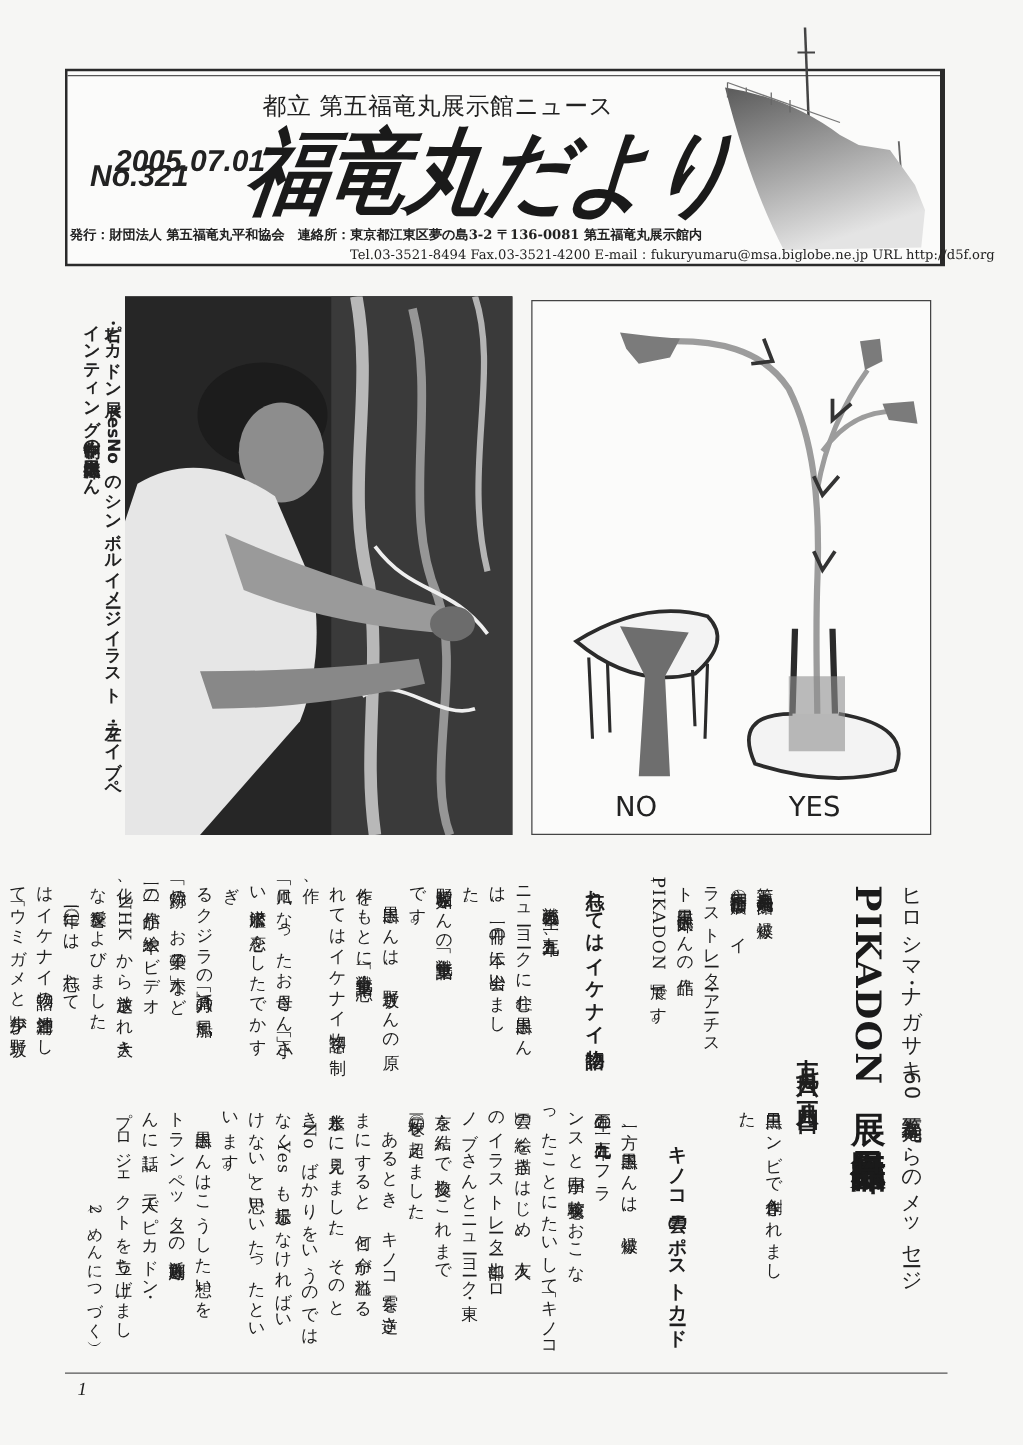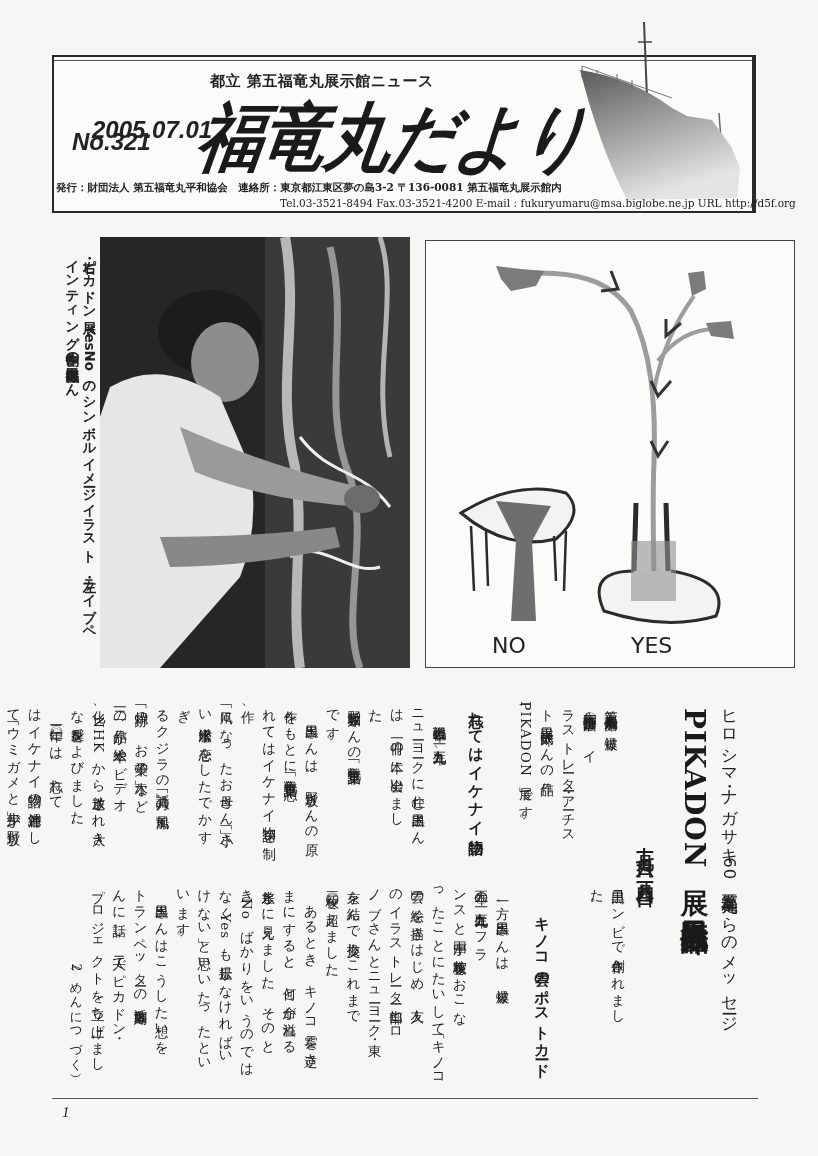--- a/index.html
+++ b/index.html
@@ -3,31 +3,31 @@
 <meta charset="utf-8">
 <style>
   html,body{margin:0;padding:0;}
   body{width:818px;height:1156px;background:#f6f6f4;position:relative;overflow:hidden;
        font-family:"DejaVu Serif","Liberation Serif",serif;color:#1e1e1e;}
   .abs{position:absolute;}
   
   #header{left:52px;top:55px;width:704px;height:158px;border:2px solid #2a2a2a;border-right-width:4px;background:#fbfbfa;box-sizing:border-box;}
   #header .inner-line{position:absolute;left:0;right:0;top:3px;border-top:1px solid #555;}
   #ship{position:absolute;left:572px;top:18px;width:180px;height:195px;}
-  #kicker{left:210px;top:72px;font-size:15px;font-weight:bold;letter-spacing:0.5px;font-family:"DejaVu Sans","Liberation Sans",sans-serif;color:#222;}
+  #kicker{left:210px;top:72px;font-size:19px;font-weight:normal;letter-spacing:0.5px;font-family:"DejaVu Sans","Liberation Sans",sans-serif;color:#222;}
   #date{left:72px;top:116px;font-size:24px;font-style:italic;font-weight:bold;font-family:"Liberation Sans","DejaVu Sans",sans-serif;color:#222;margin-left:20px;}
   #issue{left:72px;top:128px;font-size:24px;font-style:italic;font-weight:bold;font-family:"Liberation Sans","DejaVu Sans",sans-serif;color:#222;text-align:right;}
   #masthead{left:205px;top:88px;font-size:66px;font-weight:bold;font-style:italic;letter-spacing:-2px;color:#1a1a1a;transform:skewX(-8deg) scaleY(1.12);transform-origin:left top;font-family:"DejaVu Serif",serif;}
   #publisher{left:56px;top:181px;font-size:10.5px;font-weight:bold;color:#222;}
   #contact{left:280px;top:197px;font-size:10.5px;color:#222;}
   
   #photo{left:100px;top:237px;width:310px;height:431px;overflow:hidden;background:#2a2a2a;}
   #caption{left:64px;top:250px;height:420px;writing-mode:vertical-rl;font-size:13.5px;font-weight:bold;line-height:17px;font-family:"DejaVu Sans","Liberation Sans",sans-serif;color:#222;}
   
-  #illus{left:425px;top:240px;width:370px;height:428px;border:1.5px solid #444;box-sizing:border-box;background:#fbfbfa;}
+  #illus{left:425px;top:240px;width:320px;height:428px;border:1.5px solid #444;box-sizing:border-box;background:#fbfbfa;}
   
   .vt{writing-mode:vertical-rl;text-orientation:mixed;}
   #subhead{left:718px;top:698px;height:400px;font-size:16.5px;font-family:"DejaVu Sans","Liberation Sans",sans-serif;color:#222;letter-spacing:1px;}
   #title{left:675px;top:708px;height:400px;font-size:28px;font-weight:bold;font-family:"DejaVu Serif",serif;letter-spacing:1px;color:#1a1a1a;}
   #dates{left:633px;top:838px;height:250px;font-size:18px;font-weight:bold;letter-spacing:2px;font-family:"DejaVu Serif",serif;}
   .body-upper{top:700px;height:150px;font-size:13.5px;line-height:21.3px;letter-spacing:1.2px;}
   .body-lower{top:880px;height:210px;font-size:13.5px;line-height:21.3px;letter-spacing:1.2px;}
   .heading-v{font-size:15px;font-weight:bold;font-family:"DejaVu Sans","Liberation Sans",sans-serif;letter-spacing:1px;}
   #footer-rule{left:52px;top:1098px;width:706px;border-top:1.5px solid #555;}
   #pageno{left:62px;top:1104px;font-size:15px;font-style:italic;font-family:"Liberation Serif",serif;}

